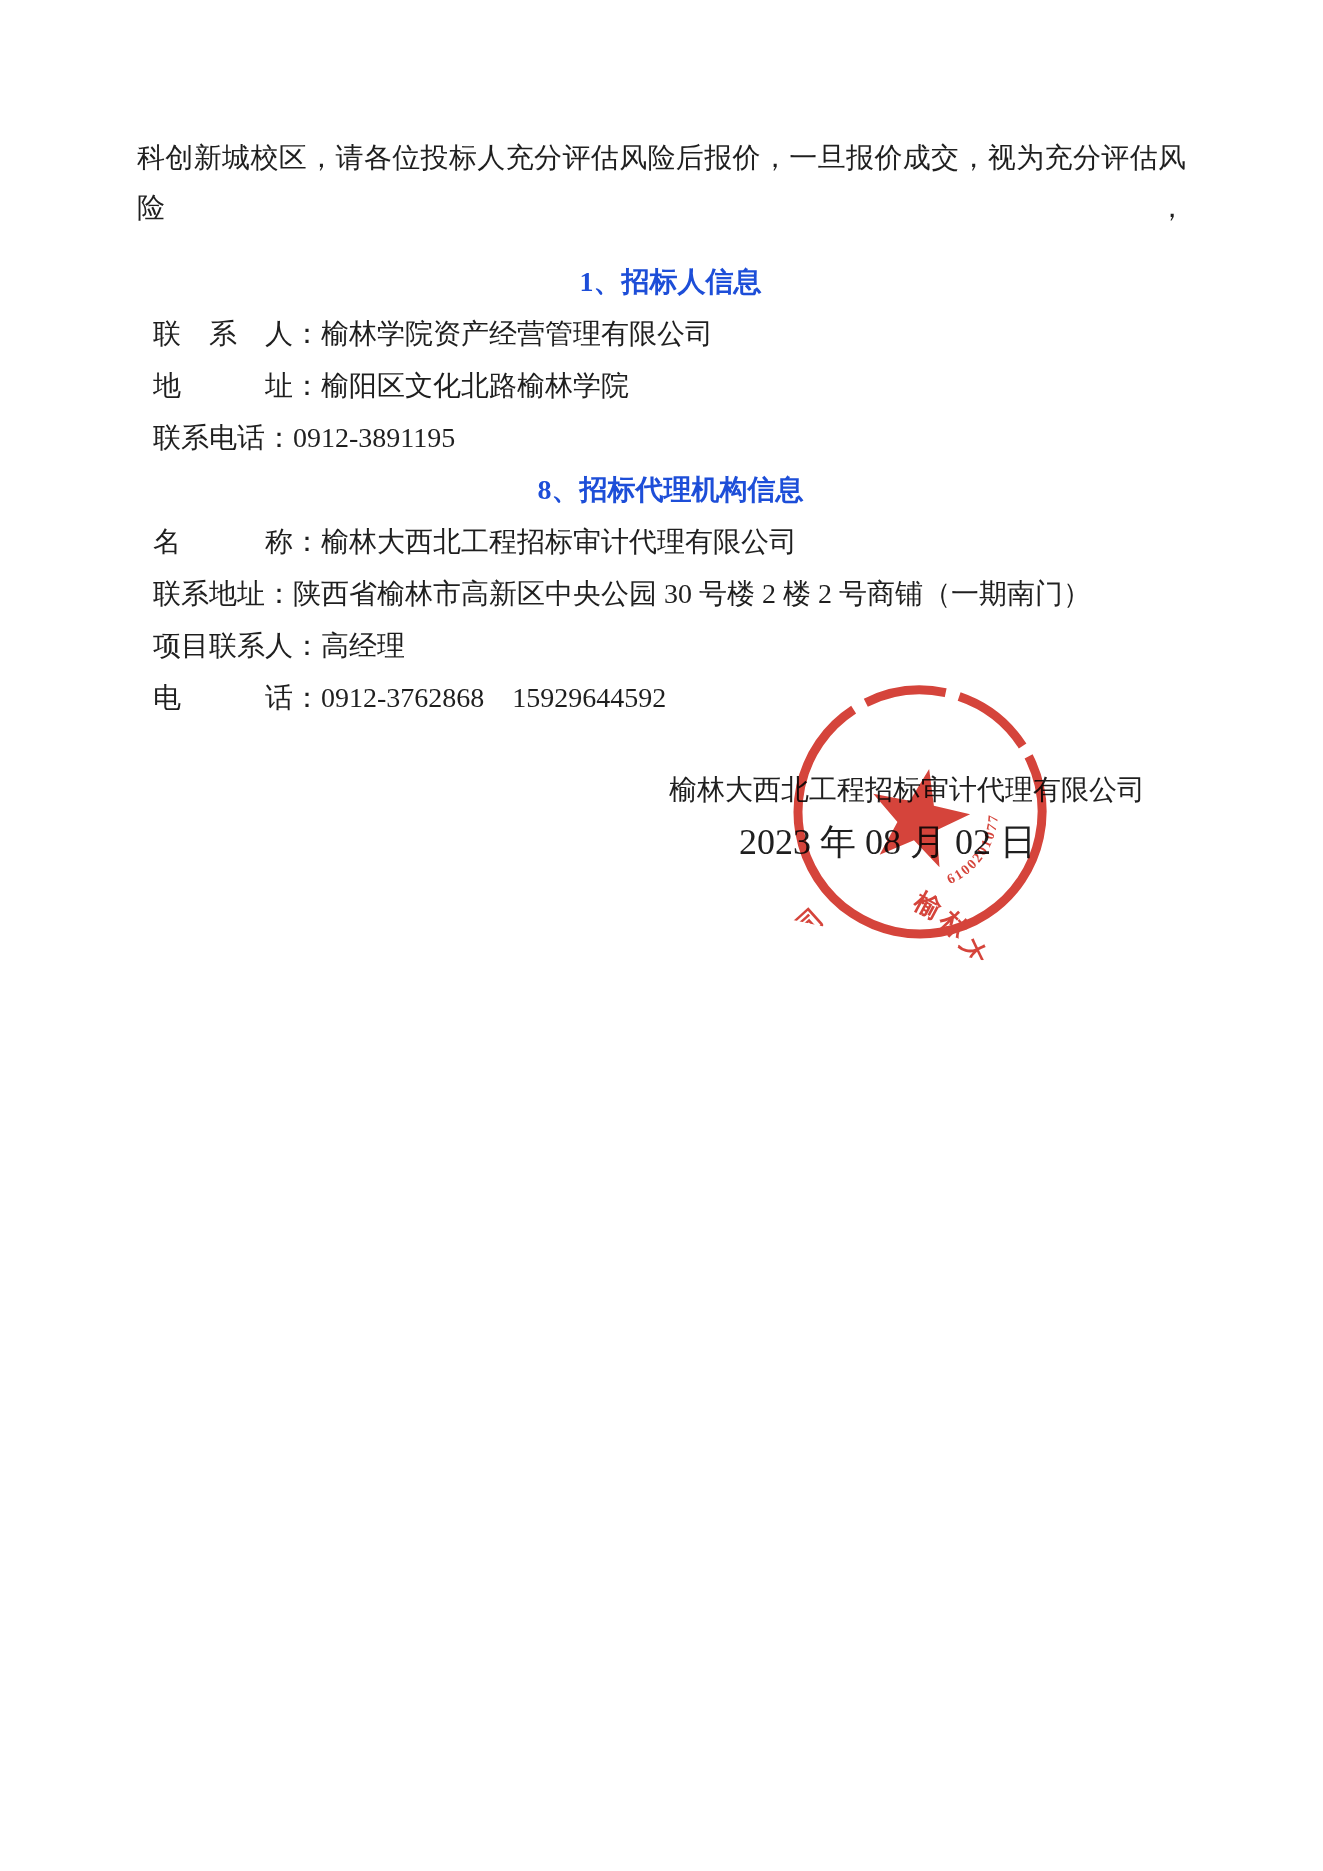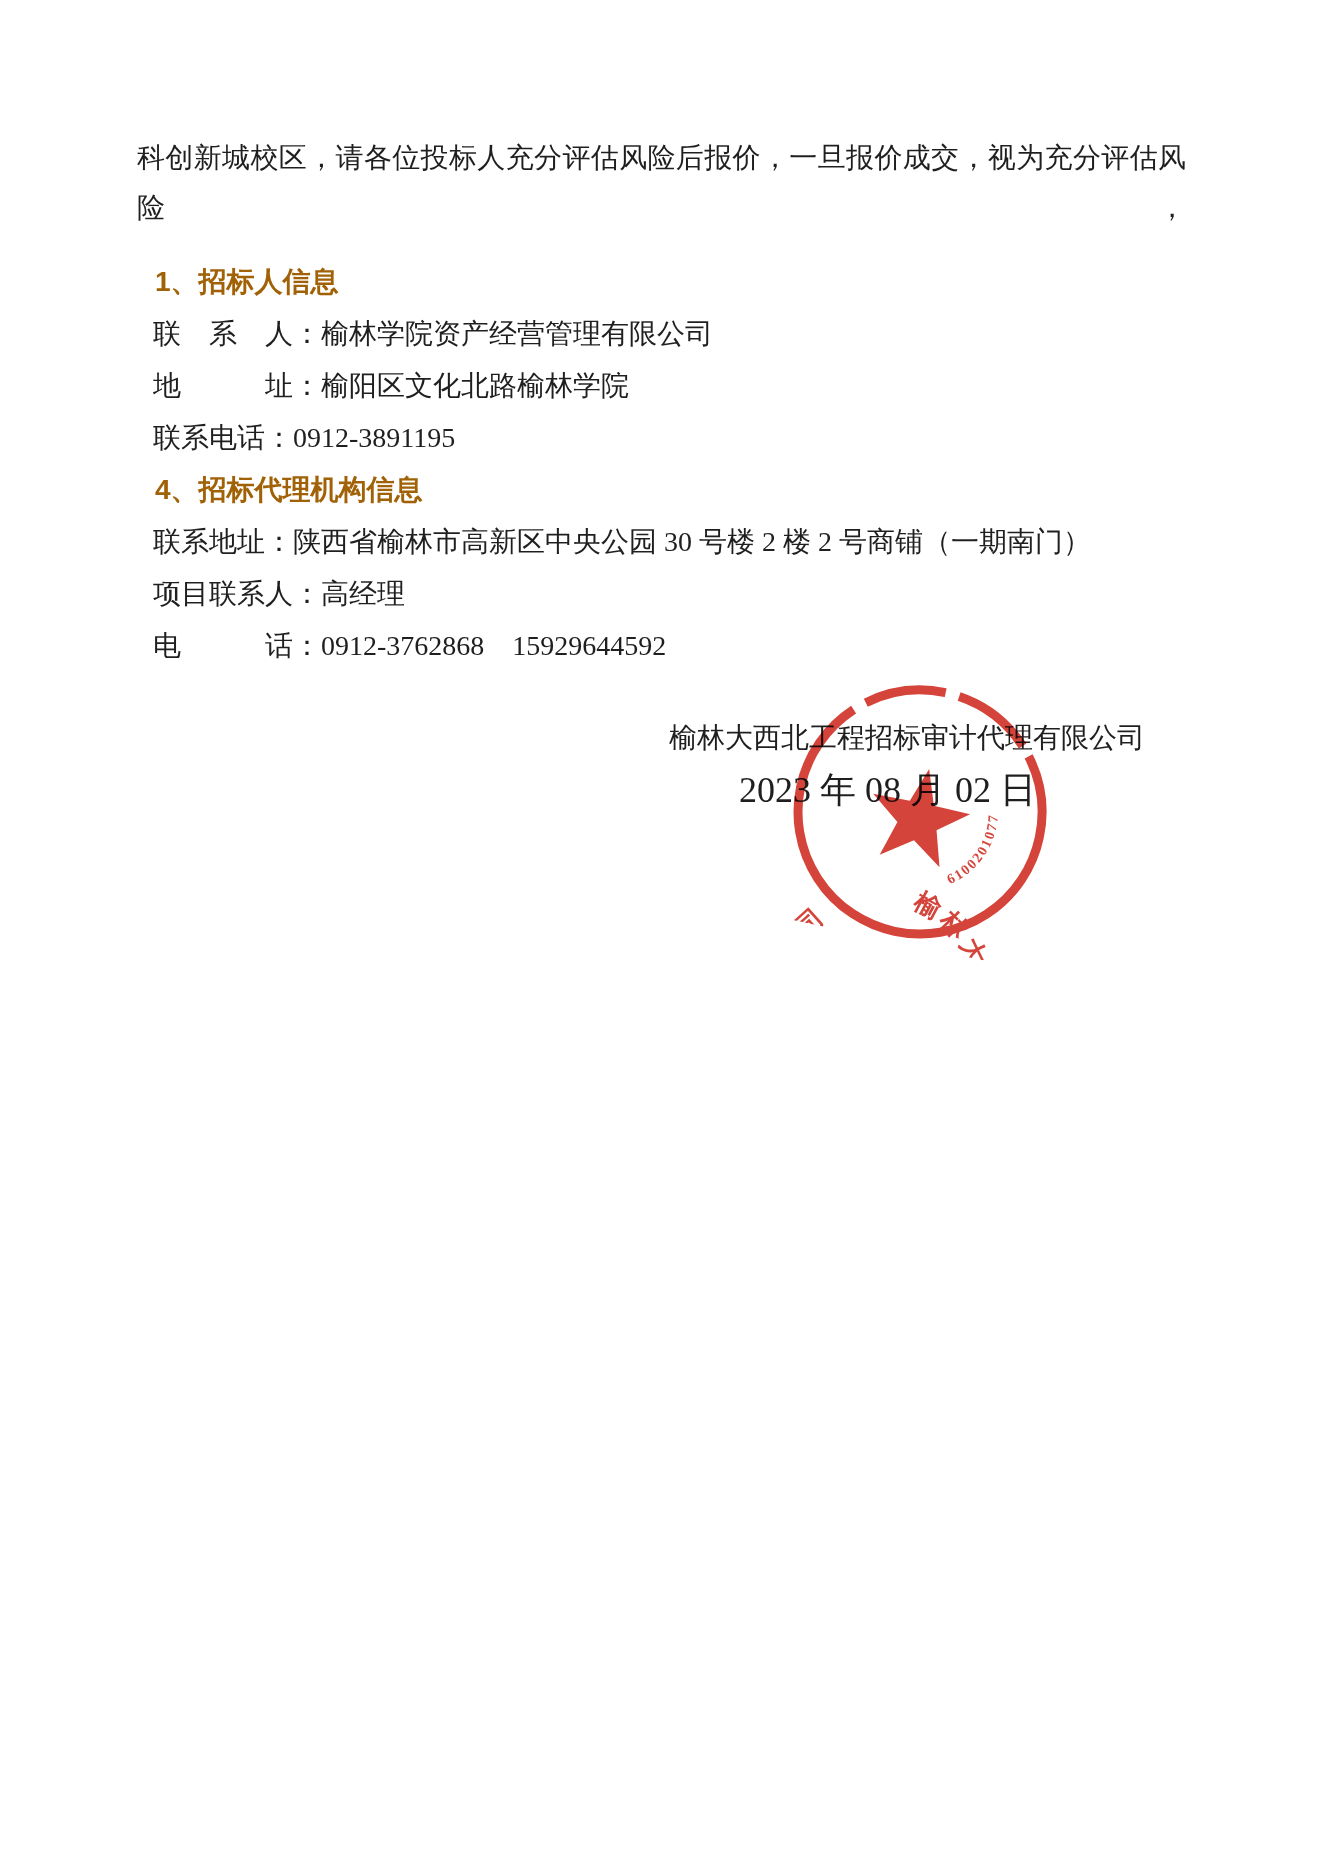--- a/index.html
+++ b/index.html
@@ -14,24 +14,25 @@
   .content{
     position:absolute;
     left:137px;top:133px;
     width:1049px;
   }
   .para{margin:0;font-size:28px;line-height:50px;}
   .pline{display:block;font-family:Liberation Serif, serif;}
   .pline.full{text-align:justify;text-align-last:justify;}
   .sec-heading{
     margin:0 0 0 18px;
-    font-family:Liberation Sans, sans-serif;
+    font-family:Liberation Serif, serif;
     font-weight:bold;
     font-size:28px;line-height:52px;
-    color:#a16207;
+    color:#1d4ed8;
+    text-align:center;
   }
   .sec-heading.h1{margin-top:23px;}
   .sec-heading.h2{margin-top:0;}
   .row{
     margin-left:16px;
     font-size:28px;line-height:52px;
     white-space:nowrap;
   }
   .row-label{display:inline;}
   .row-value{display:inline;}
@@ -76,22 +77,25 @@
     <div class="row">
       <span class="row-label">联　系　人：</span><span class="row-value">榆林学院资产经营管理有限公司</span>
     </div>
     <div class="row">
       <span class="row-label">地　　　址：</span><span class="row-value">榆阳区文化北路榆林学院</span>
     </div>
     <div class="row">
       <span class="row-label">联系电话：</span><span class="row-value">0912-3891195</span>
     </div>
 
-    <h3 class="sec-heading h2">4、招标代理机构信息</h3>
+    <h3 class="sec-heading h2">8、招标代理机构信息</h3>
 
+    <div class="row">
+      <span class="row-label">名　　　称：</span><span class="row-value">榆林大西北工程招标审计代理有限公司</span>
+    </div>
     <div class="row">
       <span class="row-label">联系地址：</span><span class="row-value">陕西省榆林市高新区中央公园 30 号楼 2 楼 2 号商铺（一期南门）</span>
     </div>
     <div class="row">
       <span class="row-label">项目联系人：</span><span class="row-value">高经理</span>
     </div>
     <div class="row">
       <span class="row-label">电　　　话：</span><span class="row-value">0912-3762868　15929644592</span>
     </div>
 

